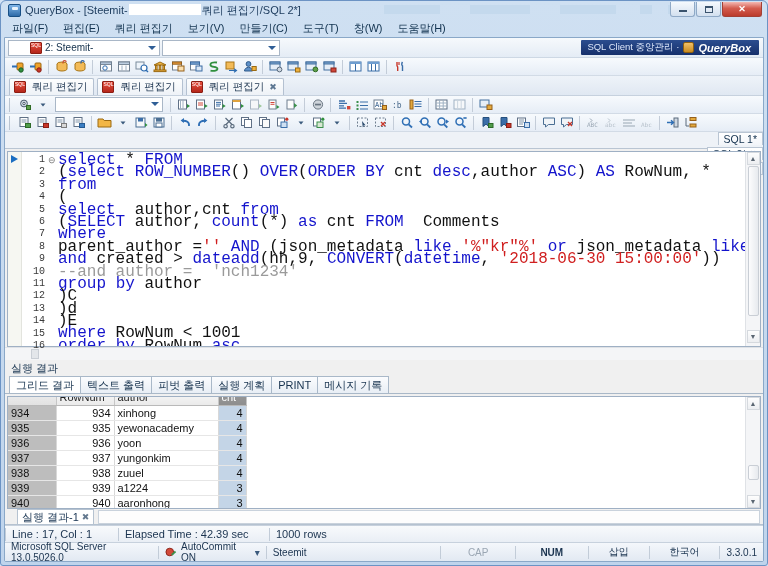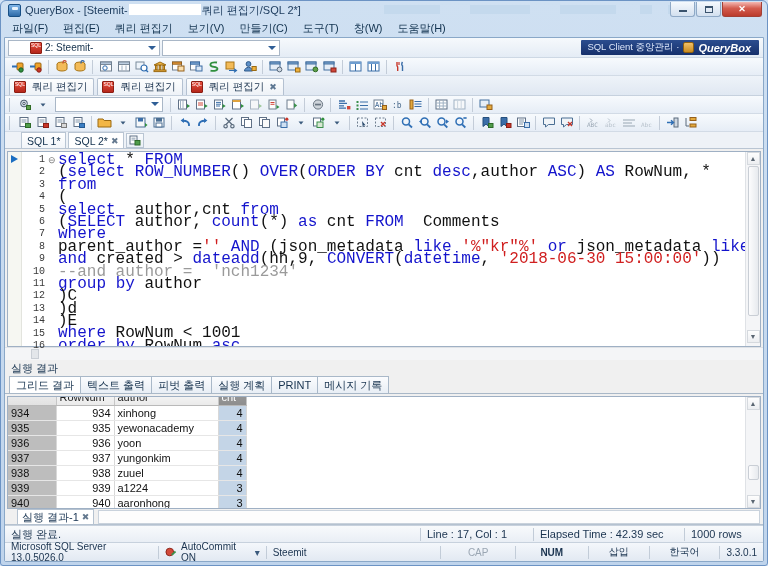--- a/index.html
+++ b/index.html
@@ -172,21 +172,21 @@
     font-size: 10.5px; color: #1d3category;
     color: #1d3550;
     white-space: nowrap;
   }
   .edtab .x { font-size: 9px; color: #5d7792; margin-left: 2px; }
 
   
   .sqltabs {
     height: 17px; display: flex; align-items: flex-end;
     background: #eef2f7; border-bottom: 1px solid #b9c5d3;
-    padding-left: 16px; gap: 2px;
+    padding-left: 4px; gap: 2px; flex-direction: column;
   }
   .sqltab {
     height: 16px; display: flex; align-items: center; gap: 3px;
     padding: 0 5px; font-size: 10.5px; color: #12304d;
     background: linear-gradient(to bottom,#ffffff,#f2f5f9);
     border: 1px solid #b9c5d3; border-bottom: none;
   }
   .sqltab.active { background: #fff; font-weight: normal; }
   .sqltab .x { font-size: 9px; color: #64798f; }
   .tabaddbtn {
@@ -1063,21 +1063,20 @@
 
     <div class="bottomtabs">
       <div class="bottomtab">
         <span>실행 결과-1</span>
         <span class="x" style="font-size:9px;color:#64798f;">✖</span>
       </div>
       <div class="bottomfiller"></div>
     </div>
 
     <div class="statusbar">
-      <div class="sbcell flexfill">실행 완료.</div>
       <div class="sbsep"></div>
       <div class="sbcell" style="width:112px;">Line : 17, Col : 1</div>
       <div class="sbsep"></div>
       <div class="sbcell" style="width:150px;">Elapsed Time : 42.39 sec</div>
       <div class="sbsep"></div>
       <div class="sbcell" style="width:78px;">1000 rows</div>
     </div>
 
     <div class="statusbar2">
       <div class="sbcell" style="width:158px;">Microsoft SQL Server 13.0.5026.0</div>

